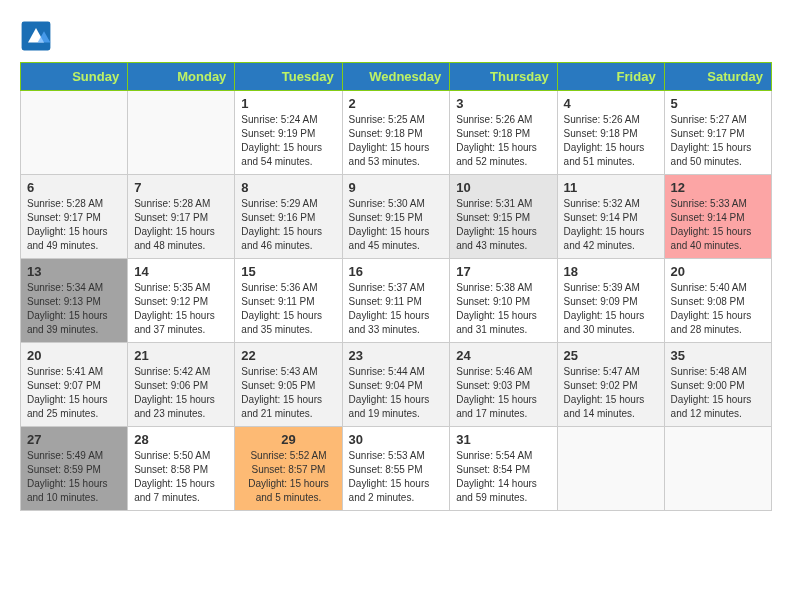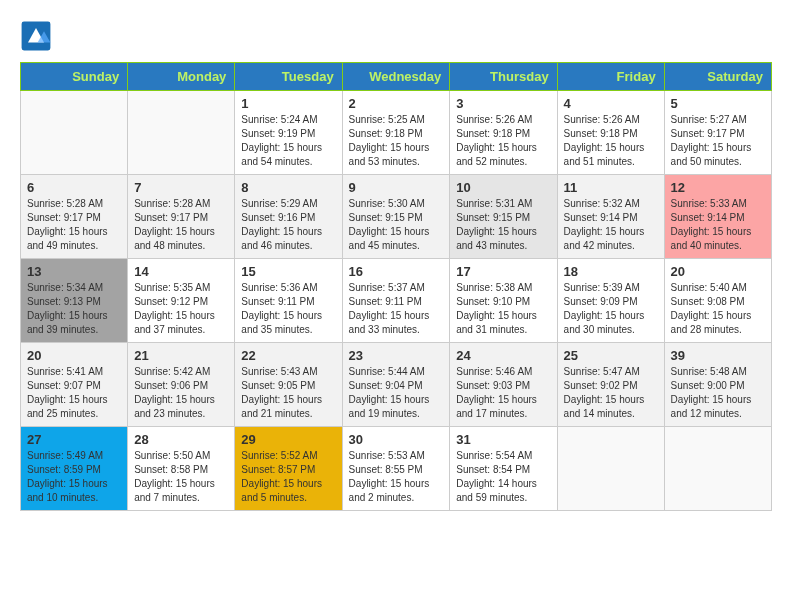--- a/index.html
+++ b/index.html
@@ -233,34 +233,34 @@
         </td>
         <td style="background: rgb(242, 242, 242);">
           <span class="day-num">24</span>
           <div class="day-info">Sunrise: 5:46 AM<br>Sunset: 9:03 PM<br>Daylight: 15 hours and 17 minutes.</div>
         </td>
         <td style="background: rgb(242, 242, 242); margin-top: 16px;">
           <span class="day-num">25</span>
           <div class="day-info">Sunrise: 5:47 AM<br>Sunset: 9:02 PM<br>Daylight: 15 hours and 14 minutes.</div>
         </td>
         <td style="background: rgb(242, 242, 242);">
-          <span class="day-num">39</span>
+          <span class="day-num">35</span>
           <div class="day-info">Sunrise: 5:48 AM<br>Sunset: 9:00 PM<br>Daylight: 15 hours and 12 minutes.</div>
         </td>
       </tr>
       <tr>
-        <td style="background: #0ea5e9;">
+        <td style="background: #a3a3a3;">
           <span class="day-num">27</span>
           <div class="day-info">Sunrise: 5:49 AM<br>Sunset: 8:59 PM<br>Daylight: 15 hours and 10 minutes.</div>
         </td>
         <td style="background: rgb(255, 255, 255);">
           <span class="day-num">28</span>
           <div class="day-info">Sunrise: 5:50 AM<br>Sunset: 8:58 PM<br>Daylight: 15 hours and 7 minutes.</div>
         </td>
-        <td style="background: #eab308;">
+        <td style="background: #fdba74; text-align: center;">
           <span class="day-num">29</span>
           <div class="day-info">Sunrise: 5:52 AM<br>Sunset: 8:57 PM<br>Daylight: 15 hours and 5 minutes.</div>
         </td>
         <td style="background: rgb(255, 255, 255);">
           <span class="day-num">30</span>
           <div class="day-info">Sunrise: 5:53 AM<br>Sunset: 8:55 PM<br>Daylight: 15 hours and 2 minutes.</div>
         </td>
         <td style="background: rgb(255, 255, 255);">
           <span class="day-num">31</span>
           <div class="day-info">Sunrise: 5:54 AM<br>Sunset: 8:54 PM<br>Daylight: 14 hours and 59 minutes.</div>

